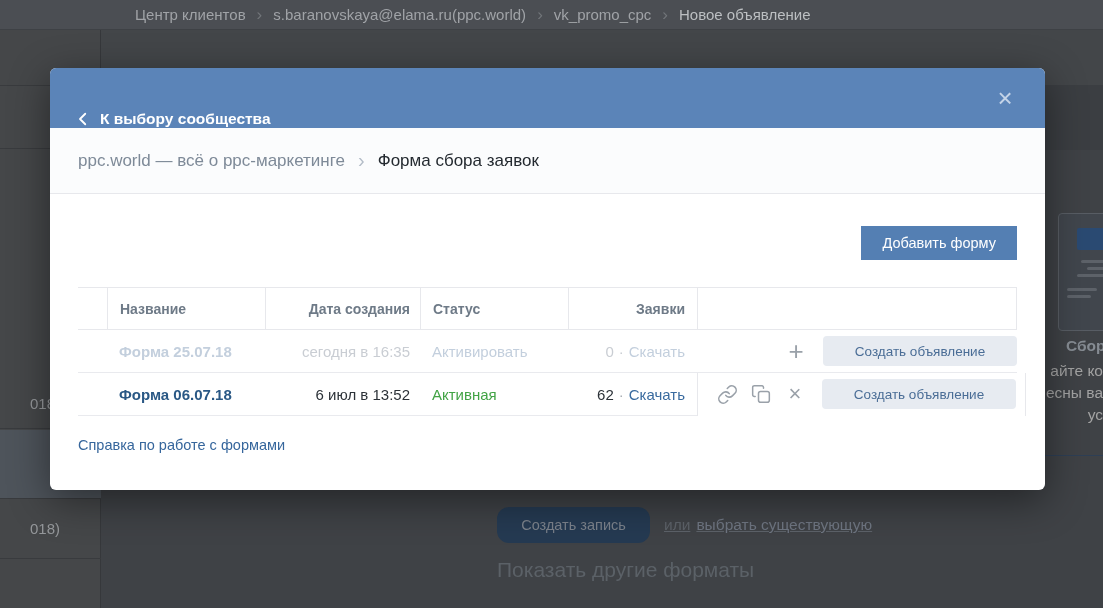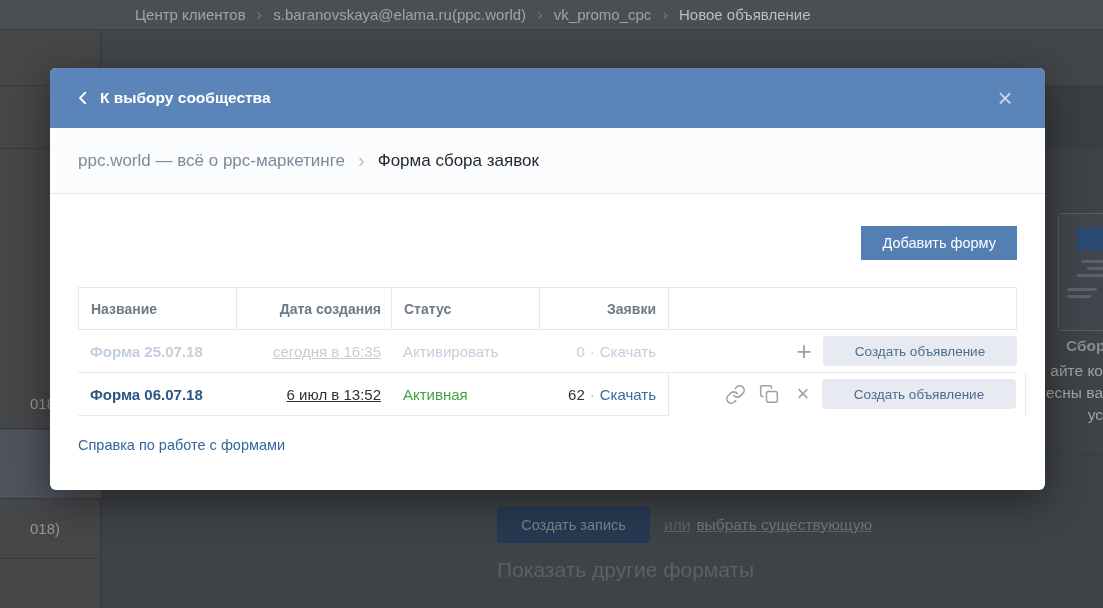--- a/index.html
+++ b/index.html
@@ -16,39 +16,39 @@
   .topbar .crumbs { margin-left:135px; display:flex; align-items:center; font-size:15px; color:#a0a3a7; white-space:nowrap; }
   .topbar .sep { color:#717579; margin:0 11px; font-size:17px; line-height:1; }
   .topbar .crumb-last { color:#bcbfc2; font-weight:normal; }
 
   .sidebar { position:absolute; left:0; top:30px; width:101px; height:578px; background:#454749; border-right:1px solid #36383b; }
   .sb-line { position:absolute; left:0; width:101px; height:1px; background:#393b3e; }
   .sb-highlight { position:absolute; left:0; top:400px; width:101px; height:68px; background:#4e545b; }
   .sb-frag { position:absolute; left:2px; font-size:15px; color:#95989b;margin-left:28px; }
 
   .bg-create-btn { position:absolute; left:497px; top:507px; width:153px; height:36px; background:#253a52;
-                   border-radius:4px; color:#7b828b; font-size:14.5px; display:flex; align-items:center; justify-content:center; }
+                   border-radius:12px; color:#7b828b; font-size:14.5px; display:flex; align-items:center; justify-content:center; }
   .bg-or-line { position:absolute; left:664px; top:516px; font-size:15.5px; color:#5d6269;text-decoration:underline; }
   .bg-or-line .bg-link { color:#6f7682; margin-left:6px; }
   .bg-show-formats { position:absolute; left:497px; top:558px; font-size:21px; color:#5b6167; }
 
   .bg-card { position:absolute; left:1058px; top:213px; width:60px; height:118px; background:#41464d;
              border:1px solid #585d64; border-radius:4px; }
   .bg-card-rect { position:absolute; left:18px; top:14px; width:45px; height:22px; background:#2a4a72; border-radius:2px; }
   .bg-card-line { position:absolute; height:3px; background:#5d6269; border-radius:2px; }
   .bg-card-title { position:absolute; left:1066px; top:337px; font-size:15.5px; font-weight:bold; color:#868c93; }
   .bg-card-text { position:absolute; right:0; font-size:15.5px; color:#a3a3a3; white-space:nowrap; }
   .bg-right-line { position:absolute; left:1045px; top:455px; width:58px; height:1px; background:#2e3f55; }
 
   
   .modal { position:absolute; left:50px; top:68px; width:995px; height:422px; background:#fff;
            border-radius:6px; box-shadow:0 10px 40px rgba(0,0,0,.45); }
 
   .modal-header { height:60px; background:#5b84b8; border-radius:6px 6px 0 0;
-                  display:flex; align-items:center; position:relative; }
+                  display:flex; align-items:flex-end; position:relative; }
   .back-btn { display:flex; align-items:center; margin-left:24px; cursor:pointer; }
   .modal-title { color:#fff; font-size:15.5px; font-weight:bold; margin-left:8px; }
   .close-btn { position:absolute; right:22px; top:0; height:60px; width:36px; display:flex;
                align-items:center; justify-content:center; color:#c5d4e8; font-size:26px; cursor:pointer; }
 
   .modal-crumbs { height:66px; background:#fbfcfd; border-bottom:1px solid #e7e8ec;
                   display:flex; align-items:center; padding-left:28px; font-size:17px; }
   .mc-link { color:#7e8a98; }
   .mc-sep { color:#b4bdc8; font-size:20px; margin:0 13px; }
   .mc-current { color:#242a30; }
@@ -59,40 +59,40 @@
                   padding:0 21px; font-size:14.5px; font-family:inherit; cursor:pointer; }
 
   .table { margin-top:27px; }
   .t-row { display:flex; align-items:center; height:43px; border-bottom:1px solid #e9eaee; }
   .t-head { border-top:1px solid #e7e8ec; border-bottom:1px solid #e7e8ec; }
   .t-head .cell { font-weight:bold; font-size:14px; color:#6e7a87; height:43px; display:flex; align-items:center; }
   .t-head .cell { border-left:1px solid #e7e8ec; }
   .t-head .cell:last-child { border-right:1px solid #e7e8ec; }
 
   .cell { height:43px; display:flex; align-items:center; }
-  .c-name { width:158px; padding-left:12px; }
+  .c-name { width:158px; padding-left:12px;margin-left:29px; }
   .c-date { width:155px; justify-content:flex-end; padding-right:10px; }
   .c-status { width:148px; padding-left:12px; }
   .c-req { width:129px; justify-content:flex-end; padding-right:12px; }
   .c-actions { flex:1; justify-content:flex-end; }
 
   .t-body { font-size:15px; }
   .name-link { font-weight:bold; color:#2a5885; cursor:pointer; }
-  .date-text { color:#2c3238;text-decoration:underline; }
+  .date-text { color:#2c3238; }
   .status-active { color:#42a345; }
   .req-num { color:#2c3238; }
   .req-dot { color:#a8adb3; margin:0 5px; }
   .dl-link { color:#3a6b9f; cursor:pointer; }
 
   .row-disabled .name-link, .row-disabled .status-link, .row-disabled .dl-link { color:#c3cfdd; }
   .row-disabled .date-text, .row-disabled .req-num, .row-disabled .req-dot { color:#c9cdd3; }
   .status-link { color:#c3cfdd; cursor:pointer; }
 
   .action-btn { width:194px; height:30px; background:#e7ebf1; border:none; border-radius:4px;
-                color:#4a6d96; font-size:13.5px; font-family:inherit; margin-left:6px; cursor:pointer;
+                color:#4a6d96; font-size:13.5px; font-family:inherit; margin-left:14px; cursor:pointer;
                 display:flex; align-items:center; justify-content:center; }
   .icon-btn { display:flex; align-items:center; justify-content:center; width:26px; height:26px;
               color:#9aa1a9; cursor:pointer; margin-left:8px; }
   .plus-glyph { font-size:26px; font-weight:300; line-height:22px; }
   .x-glyph { font-size:22px; line-height:22px; }
   .row-hover-panel { border-left:1px solid #e7e8ec; border-right:1px solid #e7e8ec; margin-right:-9px; padding-right:9px; background:#fff; }
 
   .help-link { display:inline-block; margin-top:21px; font-size:14.5px; color:#36669c; cursor:pointer; }
 </style>
 </head>

